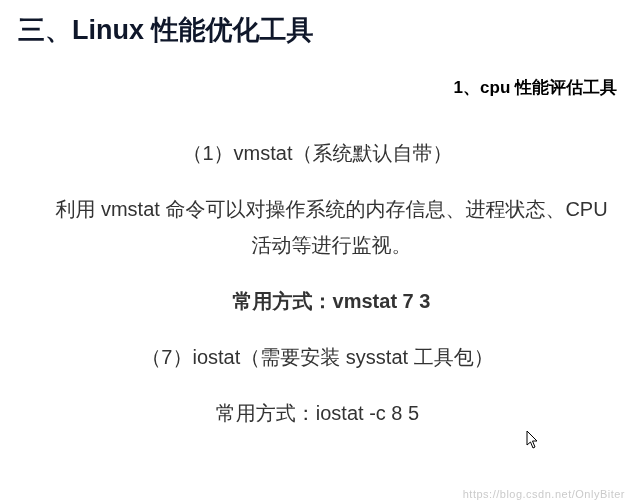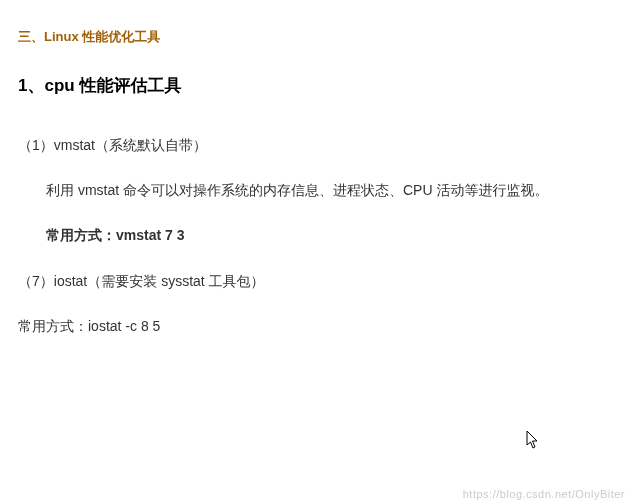--- a/index.html
+++ b/index.html
@@ -10,36 +10,38 @@
     background: #ffffff;
     font-family: "Microsoft YaHei", "SimSun", sans-serif;
     color: #333;
     position: relative;
     overflow: hidden;
   }
   .page {
     padding: 12px 18px 0 18px;
   }
   .heading-main {
-    font-size: 13px;
+    font-size: 27px;
     font-weight: bold;
-    color: #a16207;
-    margin: 16px 0 28px 0;
+    color: #0f172a;
+    margin: 0 0 28px 0;
   }
   .heading-sub {
     font-size: 17px;
     font-weight: bold;
     color: #000;
-    margin: 0 0 36px 0;
+    margin: 0 0 36px 8px;
+    text-align: right;
   }
   .para {
-    font-size: 14px;
+    font-size: 20px;
     line-height: 1.8;
     margin: 0 0 20px 0;
     color: #333;
+    text-align: center;
   }
   .indent-1 {
     padding-left: 28px;
   }
   .bold {
     font-weight: bold;
   }
   .watermark {
     position: absolute;
     right: 10px;

